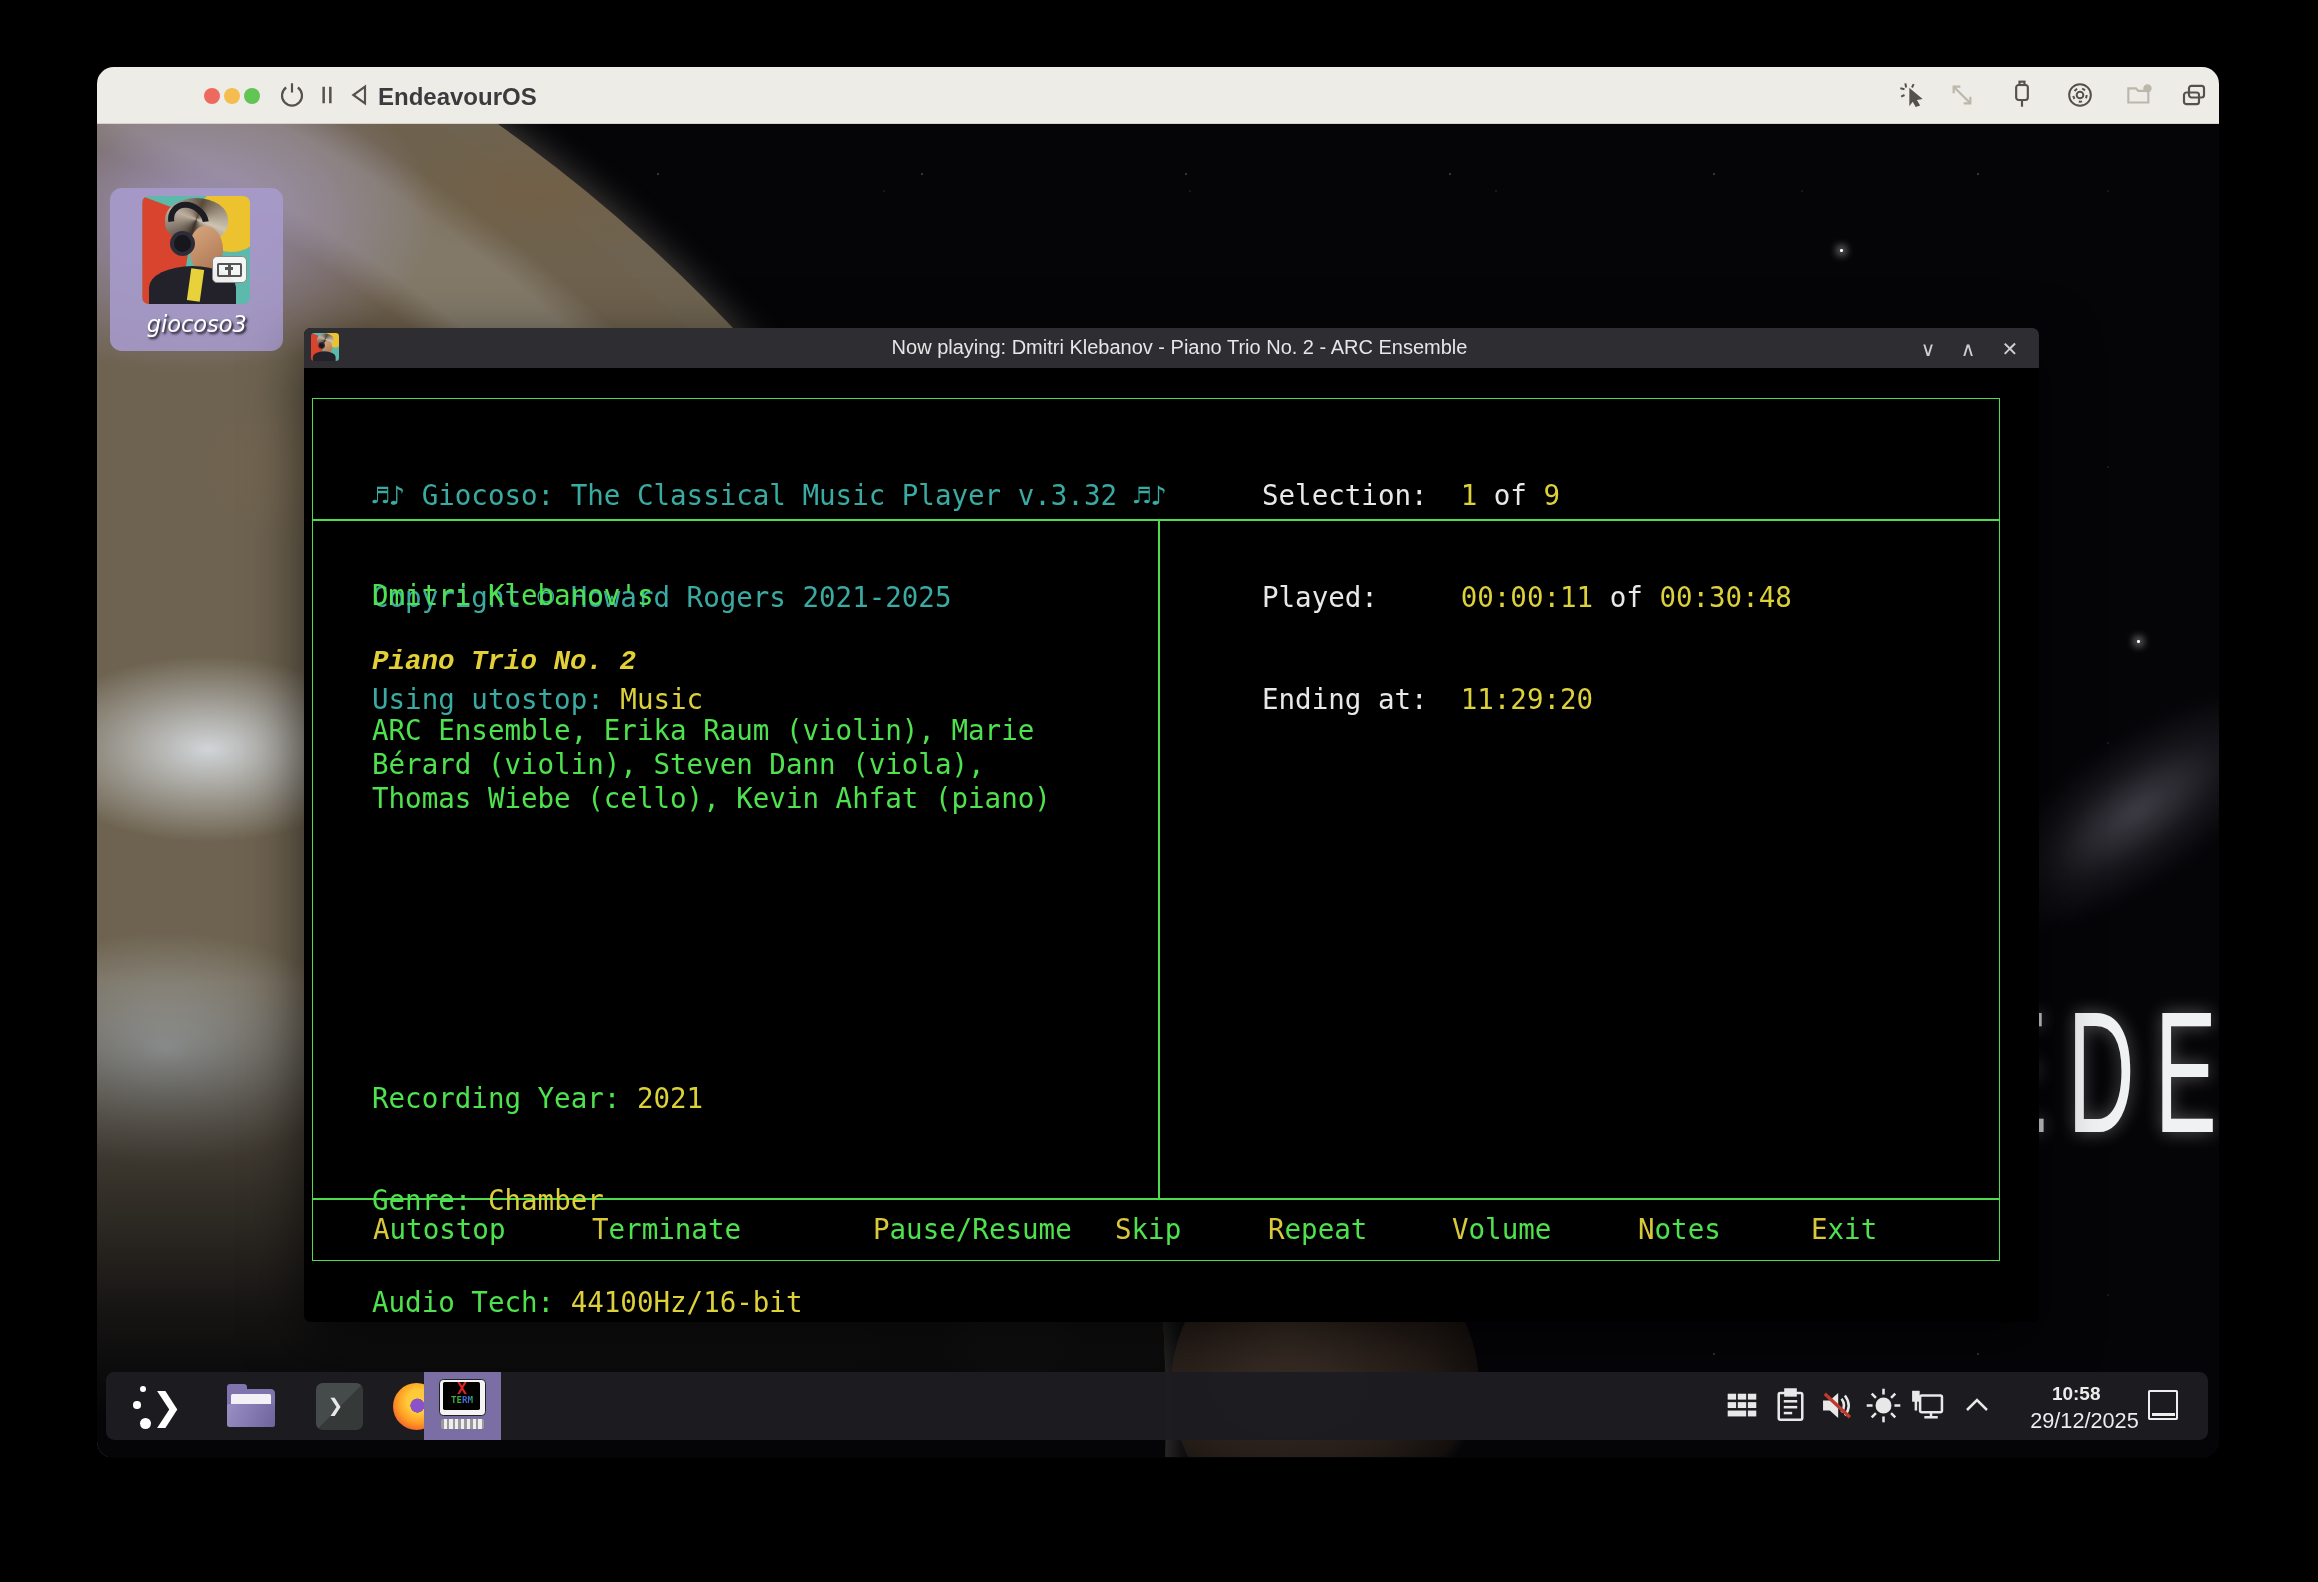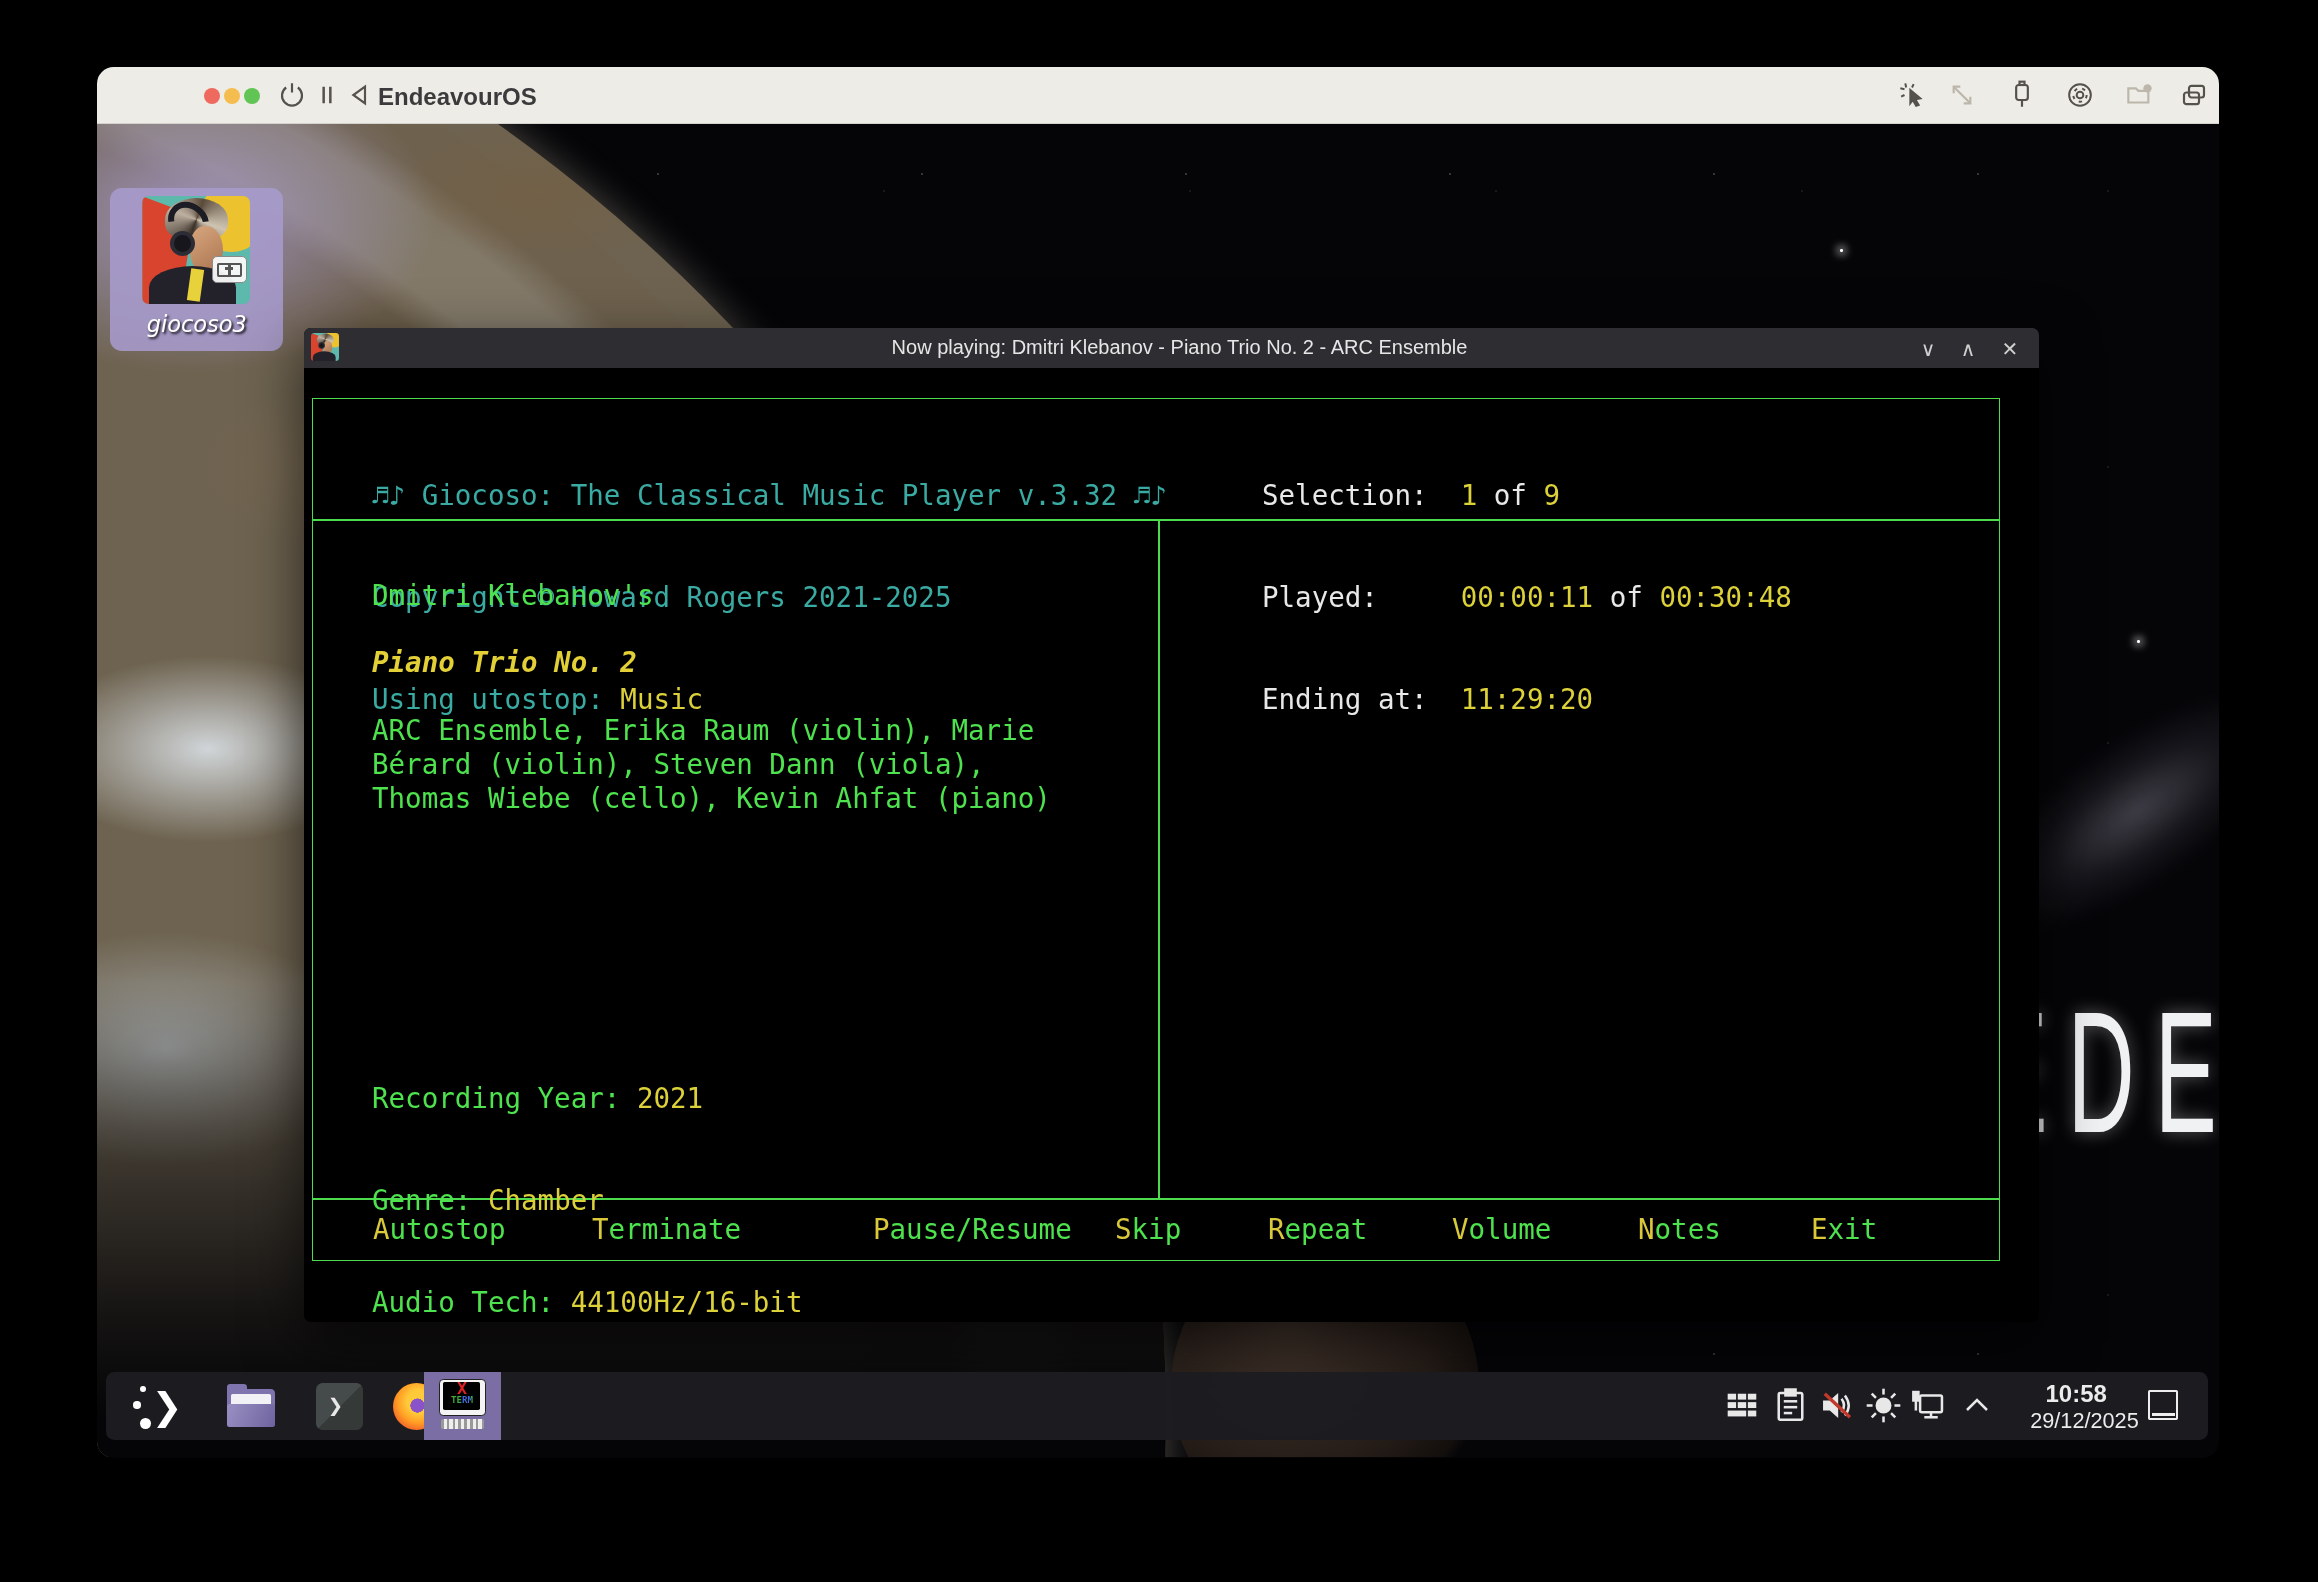--- a/index.html
+++ b/index.html
@@ -92,21 +92,21 @@
     font-family:"DejaVu Sans",sans-serif;font-size:20px;line-height:28px;}
   #term-win-icon{position:absolute;left:6.7px;top:5px;width:28px;height:28px;overflow:hidden;border-radius:3.3px;}
   #term-win-icon .gio-art{transform:scale(.262);transform-origin:top left;}
 
   .tbox{position:absolute;border:1.7px solid #4ddc4d;}
   #term-body{position:absolute;left:0;top:40px;width:100%;height:954px;
     font-family:"DejaVu Sans Mono",monospace;font-size:27.5px;line-height:34px;white-space:pre;}
   .c-cyan{color:#3aaba3;} .c-yellow{color:#ddd13a;} .c-green{color:#4ee24e;}
   .c-white{color:#e8e8e8;}
   .hot{color:#d9c83a;}
-  .work-title{font-weight:bold;font-style:italic;color:#e3cf36;}
+  .work-title{font-weight:bold;font-style:italic;color:#e3cf36;font-family:Liberation Mono, monospace;}
   .menu-item{position:absolute;top:0;cursor:default;}
 
   
   #taskbar{position:absolute;left:9.2px;top:1248px;width:2102px;height:68px;border-radius:8.3px;
     background:rgba(28,28,33,.97);}
   .task-ico{position:absolute;top:10.8px;width:47px;height:47px;}
   #launcher-icon .chev{position:absolute;left:18.3px;top:5px;width:25px;height:37px;color:#fff;
     font-family:"DejaVu Sans",sans-serif;font-weight:bold;font-size:37px;line-height:37px;}
   #launcher-icon .d1,#launcher-icon .d2,#launcher-icon .d3{position:absolute;border-radius:50%;background:#fff;}
   #launcher-icon .d1{left:6.7px;top:3.3px;width:5.8px;height:5.8px;}
@@ -131,21 +131,21 @@
   #xterm-icon .x{color:#d22;font-size:16.7px;line-height:13.3px;display:block;}
   #xterm-icon .t{font-size:9.2px;line-height:9.2px;letter-spacing:0;display:block;
     background:linear-gradient(90deg,#e59a1f 0 25%,#3fae3f 25% 50%,#3f6ae0 50% 75%,#3fae3f 75% 100%);
     -webkit-background-clip:text;background-clip:text;color:transparent;}
   #xterm-kbd{position:absolute;left:16.7px;top:47px;width:43px;height:10px;background:#eee;border-radius:1.7px;
     background-image:repeating-linear-gradient(90deg,#999 0 2.5px,#eee 2.5px 5.8px);}
   .tray-ico{position:absolute;top:15px;width:37px;height:37px;color:#e8e8e8;}
   .tray-ico svg{width:100%;height:100%;}
   #clock{position:absolute;left:1924px;top:6.7px;width:92px;text-align:center;color:#ececec;
     font-family:"Liberation Sans",sans-serif;}
-  #clock .time{font-size:24px;font-weight:600;line-height:30px;}
+  #clock .time{font-size:19px;font-weight:600;line-height:30px;}
   #clock .date{font-size:21.7px;line-height:23px;}
   #show-desktop{position:absolute;left:2042px;top:18.3px;width:30px;height:30px;border:2.5px solid #eee;
     border-radius:1.7px;}
   #show-desktop:after{content:"";position:absolute;left:1.7px;bottom:2.5px;right:1.7px;height:3.3px;background:#eee;}
 </style>
 </head>
 <body>
 
 <div id="vm-window">
 

